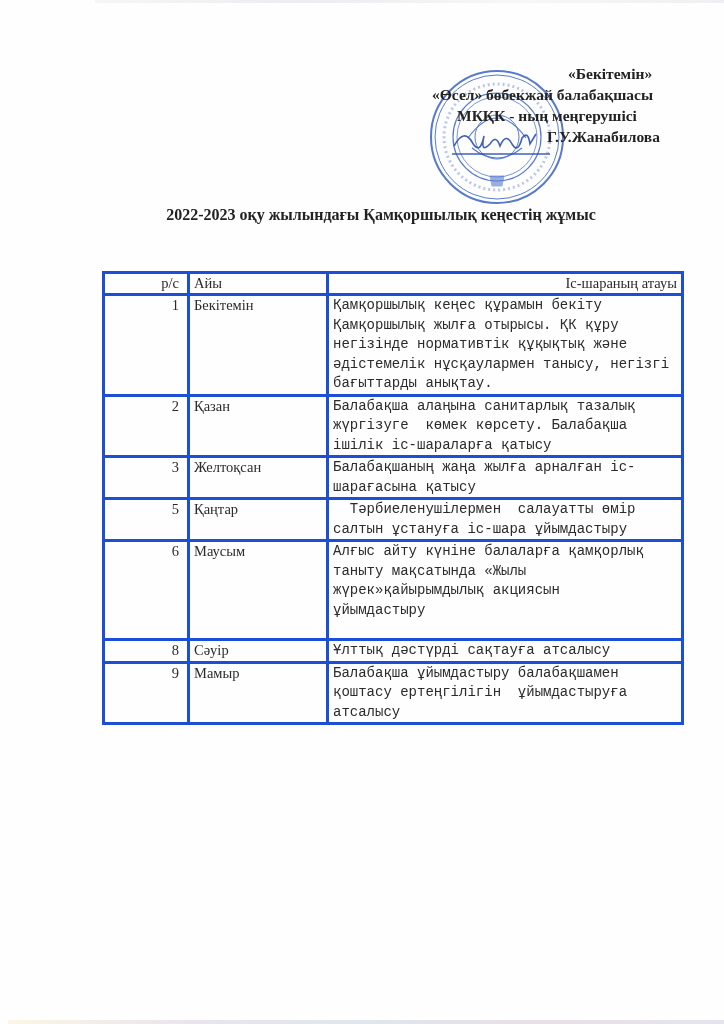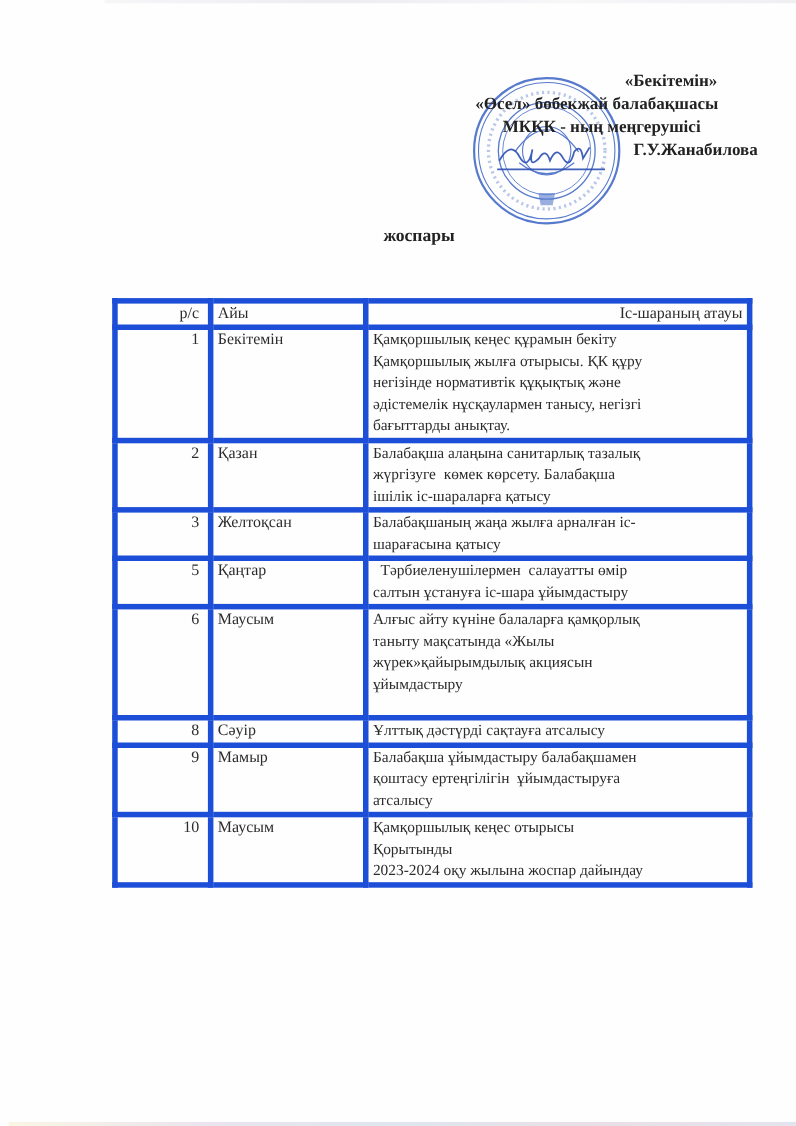--- a/index.html
+++ b/index.html
@@ -8,34 +8,34 @@
       font-family: "Liberation Serif", "DejaVu Serif", serif; color: #2a2a2a;
     }
     .scan-top { position: absolute; left: 95px; top: 0; width: 629px; height: 3px; background: linear-gradient(90deg,#f4f4f6,#e9e9ee,#f5f5f7,#ececf0); opacity: .8; }
     .scan-bottom { position: absolute; left: 8px; bottom: 0; width: 716px; height: 4px; background: linear-gradient(90deg,#fbf6e4,#eae4ee,#dfe6ee,#eadfe6,#e4e4ee); }
 
     .approval { position: absolute; left: 420px; top: 64px; width: 280px; font-weight: bold; font-size: 15.5px; line-height: 20px; color: #222; }
     .approval .l { position: absolute; white-space: nowrap; }
     .approval .l1 { left: 148px; top: 0; }
     .approval .l2 { left: 12px; top: 21px; }
     .approval .l3 { left: 37px; top: 42px; }
-    .approval .l4 { left: 127px; top: 63px; margin-left: 29px; }
+    .approval .l4 { left: 127px; top: 63px; }
 
     .stamp { position: absolute; left: 428px; top: 68px; width: 138px; height: 138px; }
     .sig { position: absolute; left: 450px; top: 124px; width: 110px; height: 36px; }
 
     .title { position: absolute; left: 120px; top: 204px; width: 522px; text-align: center; font-weight: bold; font-size: 16px; line-height: 22px; color: #222; }
 
     table.plan { position: absolute; left: 102px; top: 271px; width: 582px; border-collapse: collapse; font-size: 14.5px; line-height: 19px; color: #2b2b2b; }
-    table.plan th, table.plan td { border: 5px solid #1d4ed8; vertical-align: top; padding: 0 4px; margin-top: 30px; }
+    table.plan th, table.plan td { border: 3px solid #1d4ed8; vertical-align: top; padding: 0 4px; margin-top: 30px; }
     table.plan th { font-weight: normal; height: 19px; }
     table.plan th.c1, table.plan td.c1 { width: 70px; text-align: right; padding-right: 8px; }
     table.plan th.c2, table.plan td.c2 { width: 128px; text-align: left; }
     table.plan th.c3 { text-align: right; padding-left: 60px; }
-    table.plan td.c3 { text-align: left; padding-left: 4px; font-family: Liberation Serif, serif; font-size: 14px; line-height: 19.5px; }
+    table.plan td.c3 { text-align: left; padding-left: 4px; font-family: Liberation Mono, monospace; font-size: 14px; line-height: 19.5px; }
     td.c3 .line { display: block; white-space: pre; }
     tr.tall td.c3 { padding-bottom: 18px; }
   </style>
 </head>
 <body>
 
 <div class="scan-top"></div>
 
 <svg class="stamp" viewBox="0 0 138 138">
   <g fill="none" stroke="#3a63c4" opacity="0.85">
@@ -58,21 +58,21 @@
 </svg>
 
 <div class="approval">
   <span class="l l1">«Бекітемін»</span>
   <span class="l l2">«Өсел» бөбекжай балабақшасы</span>
   <span class="l l3">МКҚК - ның меңгерушісі</span>
   <span class="l l4">Г.У.Жанабилова</span>
 </div>
 
 <div class="title">
-  <div>жоспары</div>
+  <div>2022-2023 оқу жылындағы Қамқоршылық кеңестің жұмыс</div>
 </div>
 
 <table class="plan">
   <thead>
     <tr>
       <th class="c1">р/с</th>
       <th class="c2">Айы</th>
       <th class="c3">Іс-шараның атауы</th>
     </tr>
   </thead>
@@ -132,25 +132,16 @@
       </tr>
       <tr>
         <td class="c1">9</td>
         <td class="c2">Мамыр</td>
         <td class="c3">
           <span class="line">Балабақша ұйымдастыру балабақшамен</span>
           <span class="line">қоштасу ертеңгілігін  ұйымдастыруға</span>
           <span class="line">атсалысу</span>
         </td>
       </tr>
-      <tr>
-        <td class="c1">10</td>
-        <td class="c2">Маусым</td>
-        <td class="c3">
-          <span class="line">Қамқоршылық кеңес отырысы</span>
-          <span class="line">Қорытынды</span>
-          <span class="line">2023-2024 оқу жылына жоспар дайындау</span>
-        </td>
-      </tr>
     </tbody>
 </table>
 
 <div class="scan-bottom"></div>
 
 </body></html>

